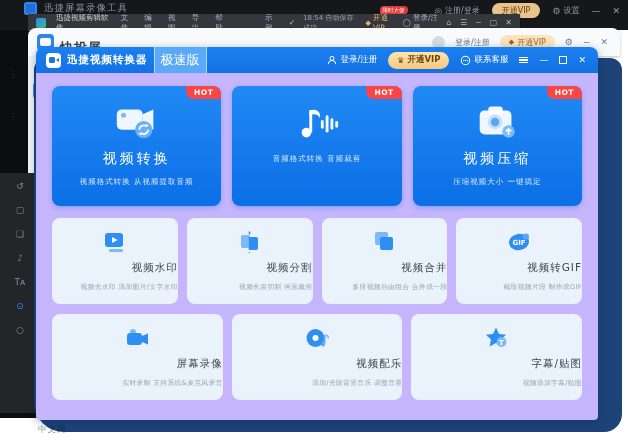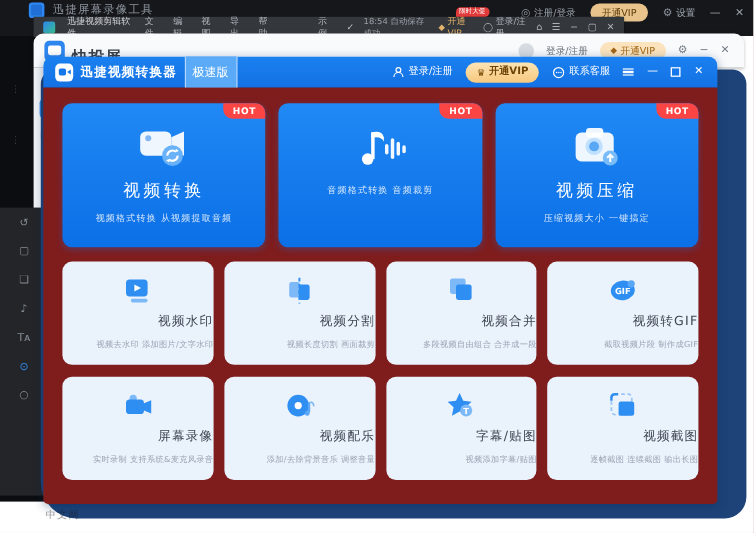--- a/index.html
+++ b/index.html
@@ -69,35 +69,35 @@
     border-radius:12px 12px 18px 30px; z-index:6; }
 
   
   .main-window { position:absolute; left:36px; top:47px; width:562px; height:373px; z-index:7;
     border-radius:8px 8px 4px 4px; overflow:hidden; display:flex; flex-direction:column; box-shadow:0 2px 8px rgba(10,40,90,.35); }
   .main-titlebar { height:26px; background:linear-gradient(180deg,#1b80f0,#1371e4); display:flex; align-items:center; padding:0 12px 0 10px; flex:0 0 auto; }
   .app-icon { width:15px; height:15px; border-radius:4px; background:#fff; position:relative; flex:0 0 auto; }
   .app-icon::after { content:""; position:absolute; left:3px; top:4.5px; width:6px; height:6px; border-radius:1.5px; background:#1577e9; }
   .app-icon::before { content:""; position:absolute; left:9.5px; top:5.5px; width:0; height:0; border-left:3.5px solid #1577e9; border-top:2px solid transparent; border-bottom:2px solid transparent; transform:rotate(180deg); }
   .main-title { color:#fff; font-size:10.5px; font-weight:bold; margin-left:6px; letter-spacing:1px; }
-  .ver-badge { margin-left:6px; background:#5aaaf8; color:#fff; font-size:10px; padding:14px 6px; border-radius:8px; border:1px solid rgba(255,255,255,.55); }
+  .ver-badge { margin-left:6px; background:#5aaaf8; color:#fff; font-size:13px; padding:14px 6px; border-radius:8px; border:1px solid rgba(255,255,255,.55); }
   .mt-right { margin-left:auto; display:flex; align-items:center; gap:11px; }
   .mt-login { display:flex; align-items:center; gap:3px; color:#fff; font-size:8.5px; }
   .mt-vip { background:linear-gradient(180deg,#fde4b4,#f6c87e); color:#6f4405; font-size:8.5px; font-weight:bold;
     padding:2.5px 9px; border-radius:11px; display:flex; align-items:center; gap:3px; }
   .crown { font-size:8px; color:#7a4b07; }
   .mt-support { display:flex; align-items:center; gap:3px; color:#fff; font-size:8.5px; }
   .mt-ctl { color:#fff; font-size:9px; line-height:1; }
   .ctl-menu { display:flex; flex-direction:column; gap:1.5px; }
   .ctl-menu i { display:block; width:9px; height:1.2px; background:#fff; }
   .ctl-restore { width:8px; height:8px; position:relative; }
   .ctl-restore::before { content:""; position:absolute; right:0; top:0; width:6px; height:6px; border:1px solid #fff; }
   .ctl-restore::after { content:""; position:absolute; left:0; bottom:0; width:6px; height:6px; border:1px solid #fff; background:#1577e9; }
 
-  .main-content { flex:1; background:#7f1d1d; padding:13px 16px 0 16px; }
+  .main-content { flex:1; background:#c4b5fd; padding:13px 16px 0 16px; }
 
   .big-row { display:flex; gap:11px; }
   .big-card { flex:1; height:120px; border-radius:8px; position:relative; text-align:center;
     background:linear-gradient(180deg,#2189f5,#0b6fe6); color:#fff; cursor:pointer; box-shadow:0 2px 5px rgba(21,110,220,.3); }
   .hot-badge { position:absolute; top:0; right:0; background:#fb4545; color:#fff; font-size:7.5px; font-weight:bold;
     padding:2px 8px; border-radius:0 8px 0 8px; letter-spacing:.5px; }
   .big-icon { height:46px; margin-top:13px; display:flex; align-items:center; justify-content:center; }
   .big-title { font-size:14px; letter-spacing:3px; margin-top:5px; }
   .big-sub { font-size:7.5px; color:rgba(255,255,255,.82); margin-top:9px; letter-spacing:1px; }
 
@@ -382,31 +382,20 @@
               <svg width="26" height="26" viewBox="0 0 26 26">
                 <path d="M12 2.5 L15 9 L22 9.8 L17 14.4 L18.4 21.4 L12 18 L5.6 21.4 L7 14.4 L2 9.8 L9 9 Z" fill="#2e8ef2"></path>
                 <circle cx="17.5" cy="17" r="5" fill="#7db9f7"></circle>
                 <text x="17.5" y="19.6" text-anchor="middle" font-size="7" font-weight="bold" fill="#fff" font-family="DejaVu Sans, sans-serif">T</text>
               </svg>
             </div>
             <div class="small-title">字幕/贴图</div>
             <div class="small-sub">视频添加字幕/贴图</div>
           </div>
 
-          <div class="small-card">
-            <div class="small-icon">
-              <svg width="26" height="26" viewBox="0 0 26 26">
-                <rect x="3.5" y="3.5" width="17" height="17" rx="3" fill="none" stroke="#9cc6f8" stroke-width="1.5" stroke-dasharray="3 2.2"></rect>
-                <path d="M3.5 9 V6.5 Q3.5 3.5 6.5 3.5 H9" stroke="#2e8ef2" stroke-width="2" fill="none"></path>
-                <rect x="9.5" y="9.5" width="13" height="12" rx="2" fill="#2e8ef2"></rect>
-              </svg>
-            </div>
-            <div class="small-title">视频截图</div>
-            <div class="small-sub">逐帧截图 连续截图 输出长图</div>
-          </div>
 
         </div>
       </div>
     </div>
   </div>
 
   <div class="php-badge">
     <span>php</span>
   </div>
   <span class="wm-text">中文网</span>

